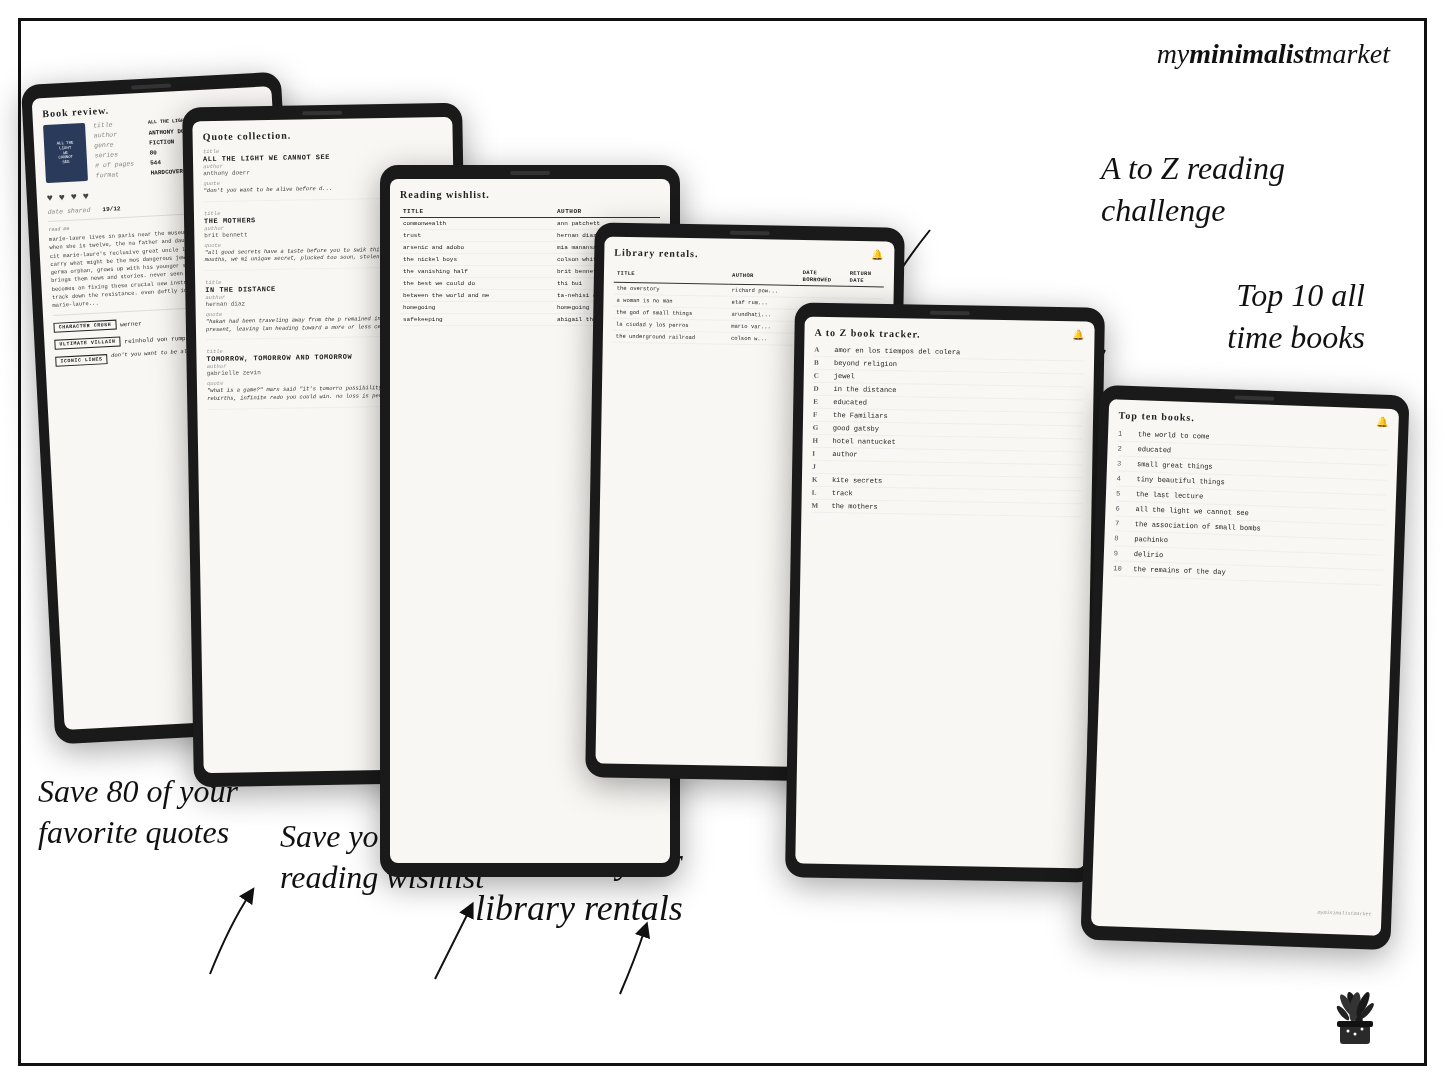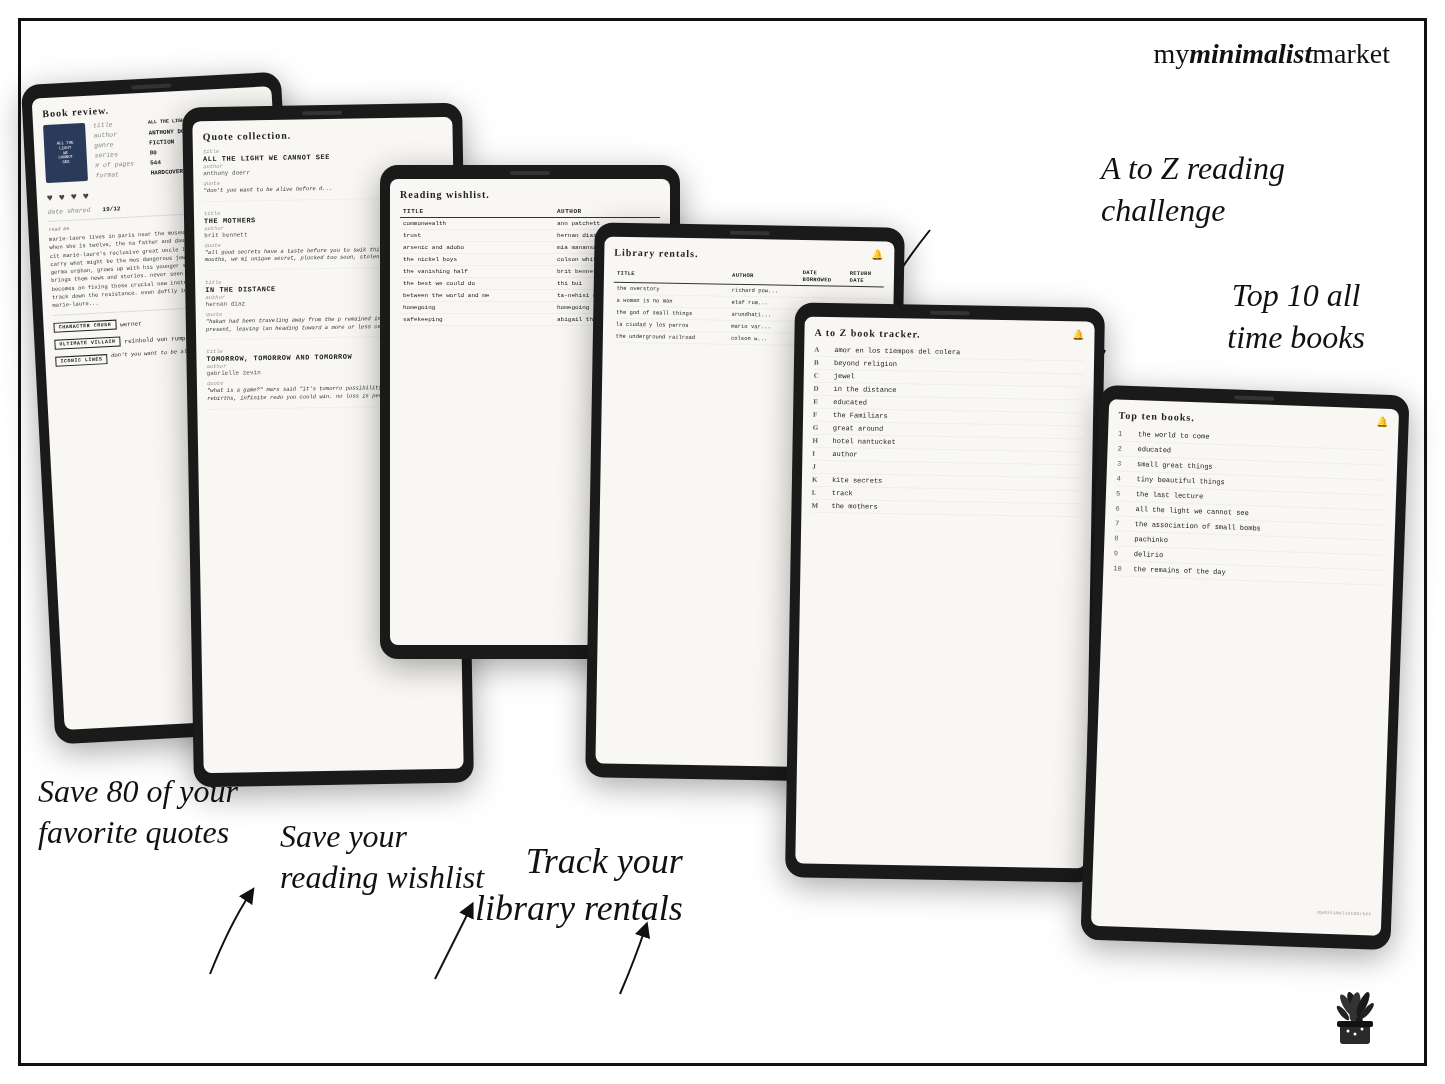--- a/index.html
+++ b/index.html
@@ -22,42 +22,42 @@
     .brand {
       position: absolute;
       top: 38px;
       right: 55px;
       font-size: 28px;
       color: #111;
       letter-spacing: 0;
       font-family: Georgia, serif;
     }
     .brand span.bold { font-weight: 900; font-style: italic; }
-    .brand span.light { font-weight: 300; }
+    .brand span.light { font-weight: 300; font-style: italic; }
 
     
     .annotation {
       position: absolute;
       font-family: Georgia, serif;
       color: #111;
     }
 
     .ann-atoz {
       top: 148px;
       right: 160px;
       font-size: 32px;
       font-style: italic;
       line-height: 1.3;
     }
     .ann-top10 {
       top: 275px;
       right: 80px;
       font-size: 32px;
       font-style: italic;
-      text-align: center;
+      text-align: right;
       line-height: 1.3;
     }
     .ann-quotes {
       bottom: 230px;
       left: 38px;
       font-size: 32px;
       font-style: italic;
       text-align: left;
       line-height: 1.3;
     }
@@ -125,21 +125,21 @@
       width: 280px;
       height: 680px;
       transform: rotate(-1deg);
     }
 
     
     .tab3 {
       left: 380px;
       top: 165px;
       width: 300px;
-      height: 494px;
+      height: 712px;
       transform: rotate(0deg);
     }
 
     
     .tab4 {
       left: 590px;
       top: 225px;
       width: 310px;
       height: 555px;
       transform: rotate(1deg);
@@ -671,21 +671,21 @@
           <div class="az-row">
             <span class="az-letter">E</span>
             <span class="az-book">educated</span>
           </div>
           <div class="az-row">
             <span class="az-letter">F</span>
             <span class="az-book">the Familiars</span>
           </div>
           <div class="az-row">
             <span class="az-letter">G</span>
-            <span class="az-book">great around</span>
+            <span class="az-book">good gatsby</span>
           </div>
           <div class="az-row">
             <span class="az-letter">H</span>
             <span class="az-book">hotel nantucket</span>
           </div>
           <div class="az-row">
             <span class="az-letter">I</span>
             <span class="az-book">author</span>
           </div>
           <div class="az-row">

